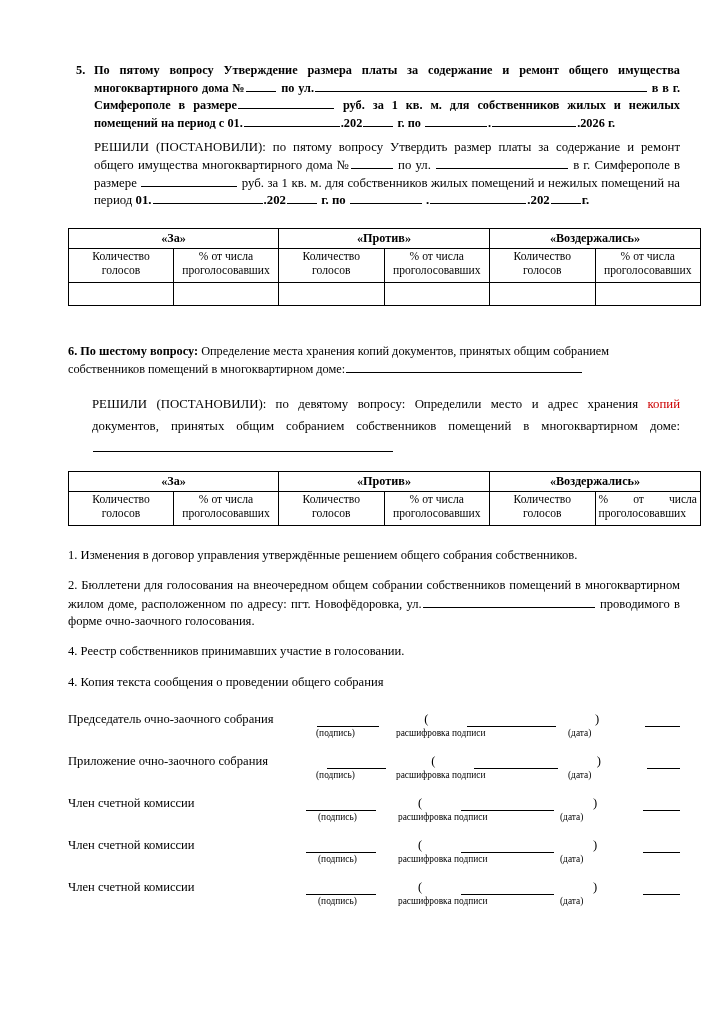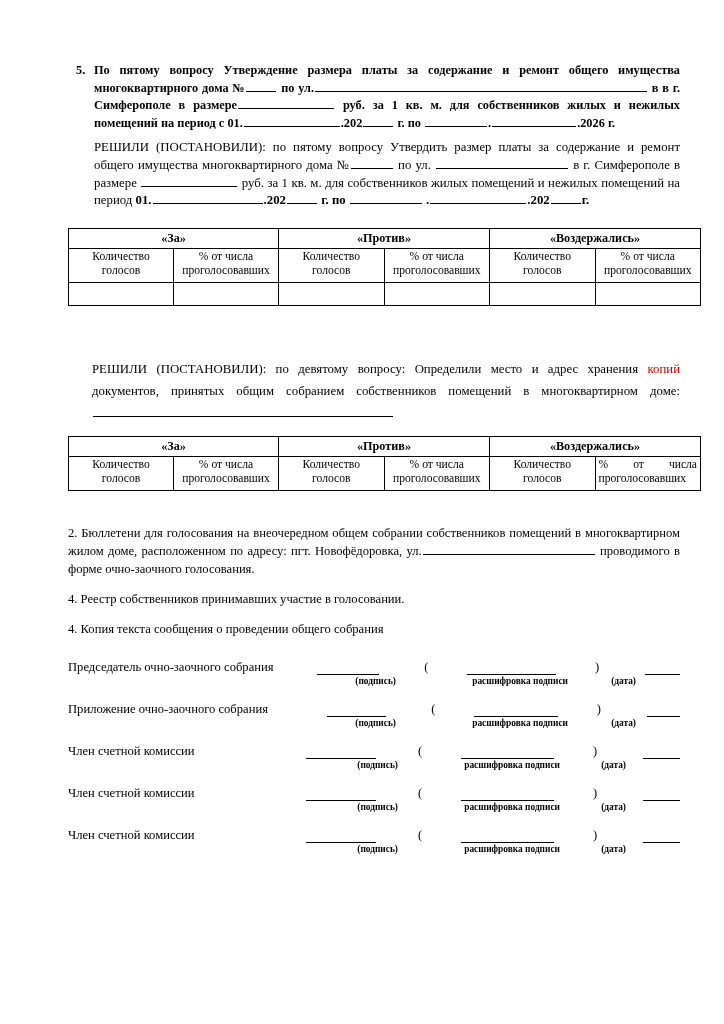--- a/index.html
+++ b/index.html
@@ -144,21 +144,21 @@
     display: inline-block;
     border-bottom: 1px solid #000;
     height: 12px;
   }
   .sig-captions {
     display: flex;
     font-size: 9.4px;
     line-height: 12px;
     white-space: nowrap;
   }
-  .cap { text-align: right; font-weight: bold; }
+  .cap { text-align: left; }
 </style>
 </head>
 <body>
 
 <div class="page">
 
   <div class="item5">
     <span class="item5-num">5.</span>
 
     <div class="item5-head">
@@ -202,20 +202,23 @@
       <td></td>
       <td></td>
       <td></td>
       <td></td>
     </tr>
   </tbody>
     </table>
 
   <div style="height:37px"></div>
   <div>
+    <div class="item6-head">
+      <span class="bold">6.  По шестому    вопросу:</span><span> Определение места  хранения копий документов, принятых общим собранием собственников помещений в многоквартирном доме:</span><span class="blank b-230"></span>
+    </div>
     <div style="height:15px"></div>
     <div class="item6-body">
       <span>РЕШИЛИ (ПОСТАНОВИЛИ): по девятому вопросу: Определили место  и адрес хранения</span>
       <span class="red">копий</span>
       <span>документов, принятых общим собранием собственников помещений в многоквартирном доме:</span><span class="blank b-300"></span>
     </div>
   </div>
 
   <div style="height:12px"></div>
   <table class="vote">
@@ -231,20 +234,21 @@
       <td class="sub" style="width:88px">Количество голосов</td>
       <td class="sub" style="width:116px">% от числа проголосовавших</td>
       <td class="sub" style="width:88px">Количество голосов</td>
       <td class="sub just" style="width:116px">% от числа проголосовавших</td>
     </tr>
   </tbody>
     </table>
 
   <div style="height:21px"></div>
   <div>
+    <div class="appendix-line">1. Изменения в договор управления утверждённые решением общего собрания собственников.</div>
     <div style="height:13px"></div>
     <div class="appendix-line">
       <span>2. Бюллетени для  голосования на внеочередном общем собрании собственников помещений в многоквартирном жилом доме, расположенном по адресу: пгт. Новофёдоровка, ул.</span><span class="blank b-170"></span>
       <span>проводимого в форме очно-заочного голосования.</span>
     </div>
     <div style="height:13px"></div>
     <div class="appendix-line">4. Реестр собственников принимавших участие в голосовании.</div>
     <div style="height:13px"></div>
     <div class="appendix-line">4. Копия текста сообщения о проведении общего собрания</div>
   </div>

